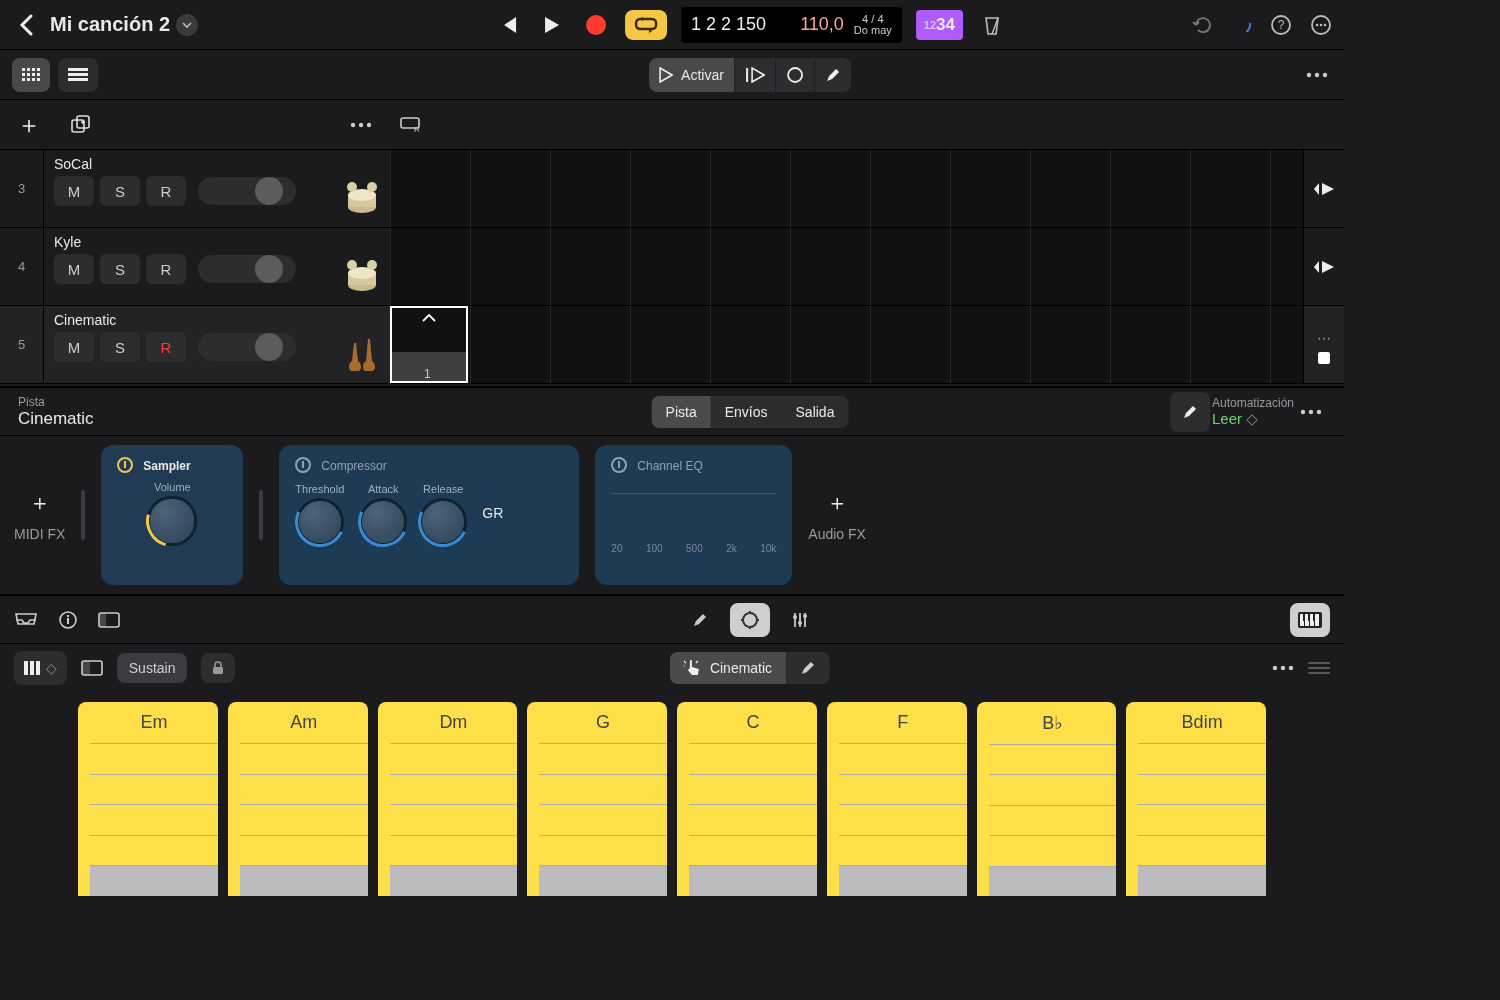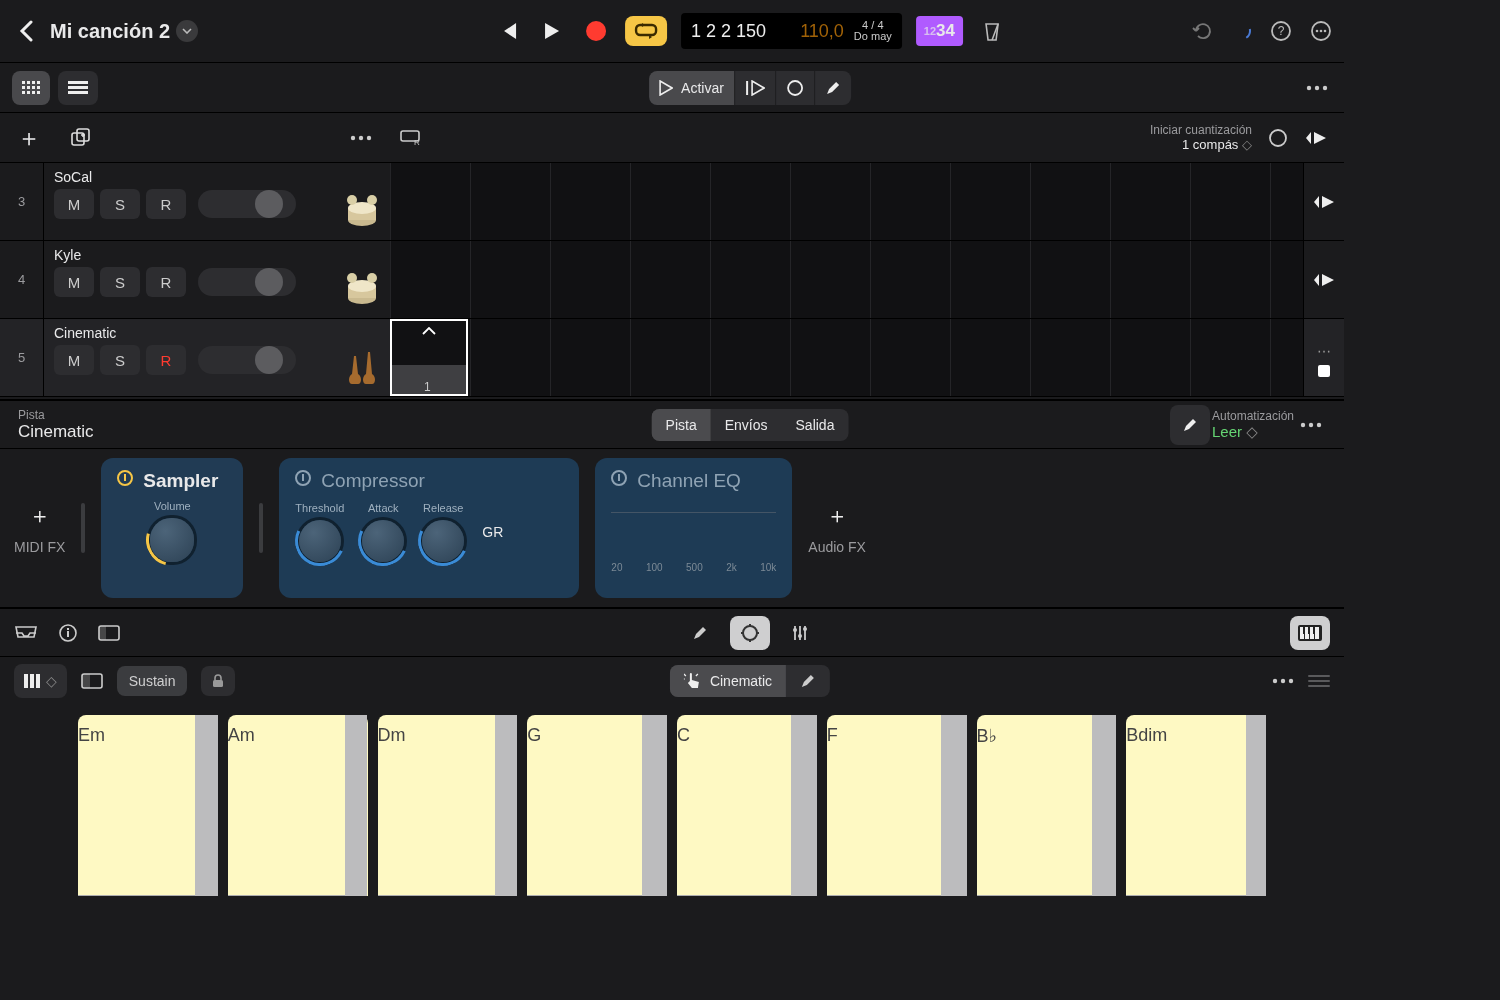--- a/index.html
+++ b/index.html
@@ -15,32 +15,32 @@
     --purple:#b05bff;
     --blue:#1e3b55;
     --green:#65d573;
     --knob-ring:#3a8bd6;
   }
   *{box-sizing:border-box; font-family:-apple-system,Helvetica,Arial,sans-serif;}
   body{margin:0;background:var(--bg);color:var(--text);font-size:14px;width:1344px;height:896px;overflow:hidden;}
   svg{display:block;}
 
   
-  .topbar{height:63px;display:flex;align-items:center;padding:0 12px;border-bottom:1px solid #000;background:var(--bg);}
+  .topbar{height:50px;display:flex;align-items:center;padding:0 12px;border-bottom:1px solid #000;background:var(--bg);}
   .back-btn{width:30px;height:30px;display:flex;align-items:center;justify-content:center;cursor:pointer;}
   .title{font-size:20px;font-weight:600;margin-left:8px;}
   .title-chevron{width:22px;height:22px;border-radius:11px;background:#3a3a3c;display:inline-flex;align-items:center;justify-content:center;margin-left:6px;}
   .transport{position:absolute;left:50%;transform:translateX(-50%);display:flex;align-items:center;gap:14px;}
   .tbtn{width:30px;height:30px;display:flex;align-items:center;justify-content:center;cursor:pointer;}
   .rec-dot{width:20px;height:20px;border-radius:10px;background:var(--red);}
   .loop-btn{width:42px;height:30px;border-radius:8px;background:var(--yellow);display:flex;align-items:center;justify-content:center;}
   .lcd{height:36px;background:#000;border-radius:4px;display:flex;align-items:center;padding:0 10px;gap:10px;}
   .lcd .pos{color:var(--muted);font-feature-settings:"tnum";font-size:18px;}
   .lcd .pos b{color:#eee;font-weight:500;}
-  .lcd .tempo{font-size:18px;color:#a16207;margin-left:24px;}
+  .lcd .tempo{font-size:18px;color:#fca5a5;margin-left:24px;}
   .lcd .sig{font-size:11px;line-height:11px;color:#ccc;text-align:center;}
   .num-pill{height:30px;padding:0 8px;border-radius:4px;background:var(--purple);display:flex;align-items:center;font-weight:600;}
   .top-right{margin-left:auto;display:flex;align-items:center;gap:18px;color:var(--muted);}
 
   
   .toolbar2{height:50px;display:flex;align-items:center;padding:0 12px;border-bottom:1px solid #000;background:var(--bg);}
   .seg-btn{height:34px;border-radius:8px;background:var(--bg3);display:flex;align-items:center;justify-content:center;padding:0 10px;cursor:pointer;}
   .seg-btn.active{background:#49494c;}
   .seg-group{display:flex;gap:8px;}
   .toolbar2 .center{position:absolute;left:50%;transform:translateX(-50%);display:flex;gap:0;}
@@ -80,21 +80,21 @@
   .auto .a2{font-size:15px;color:var(--green);}
   .pencil-box{width:40px;height:40px;border-radius:8px;background:var(--bg3);display:flex;align-items:center;justify-content:center;cursor:pointer;}
 
   .fx-row{height:160px;display:flex;align-items:center;padding:0 14px;gap:16px;background:var(--bg);border-bottom:2px solid #000;}
   .fx-add{display:flex;flex-direction:column;align-items:center;gap:8px;color:var(--muted);cursor:pointer;}
   .fx-add .plus{font-size:22px;color:#eee;}
   .fx-card{height:140px;border-radius:12px;background:var(--blue);padding:12px 16px;display:flex;flex-direction:column;}
   .fx-card.sampler{width:142px;background:#213b54;}
   .fx-card.comp{width:300px;}
   .fx-card.eq{width:197px;}
-  .fx-title{display:flex;align-items:flex-start;gap:10px;font-size:19px;}
+  .fx-title{display:flex;align-items:flex-end;gap:10px;font-size:12px;}
   .fx-title.dim{color:#8fa3b4;}
   .pwr{width:16px;height:16px;border-radius:8px;border:2px solid #8fa3b4;display:flex;align-items:center;justify-content:center;}
   .pwr.on{border-color:var(--yellow);}
   .pwr::after{content:"";width:2px;height:7px;background:#8fa3b4;position:relative;top:-1px;}
   .pwr.on::after{background:var(--yellow);}
   .knob-row{display:flex;gap:18px;margin-top:10px;}
   .knob{display:flex;flex-direction:column;align-items:center;gap:6px;}
   .knob .klabel{font-size:11px;color:#9fb0bf;}
   .knob-dial{width:42px;height:42px;border-radius:21px;background:radial-gradient(circle at 35% 30%,#4c6479,#2c4154);box-shadow:0 0 0 3px #10212f;position:relative;}
   .knob-dial::after{content:"";position:absolute;inset:-4px;border-radius:50%;border:3px solid transparent;border-bottom-color:var(--knob-ring);border-left-color:var(--knob-ring);transform:rotate(-20deg);}
@@ -117,21 +117,21 @@
   .sustain-pill{height:30px;padding:0 12px;border-radius:8px;background:var(--bg4);color:#cfcfd0;display:flex;align-items:center;}
   .lock-pill{width:34px;height:30px;border-radius:8px;background:var(--bg3);display:flex;align-items:center;justify-content:center;}
   .chordbar .center{position:absolute;left:50%;transform:translateX(-50%);display:flex;gap:0;background:var(--bg3);border-radius:8px;overflow:hidden;}
   .chordbar .center .cbtn{padding:8px 14px;display:flex;align-items:center;gap:8px;cursor:pointer;}
   .chordbar .center .cbtn.active{background:#4b4b4e;}
   .grab{margin-left:auto;display:flex;align-items:center;gap:14px;}
   .grab-lines{display:flex;flex-direction:column;gap:3px;}
   .grab-lines span{width:22px;height:2px;background:#5a5a5c;border-radius:1px;}
 
   .chords{flex:1;min-height:0;display:flex;gap:10px;padding:10px 78px 0 78px;background:var(--bg);}
-  .chord{flex:1;background:#fef9c3;border-radius:8px 8px 0 0;display:flex;cursor:pointer;color:#444;}
+  .chord{flex:1;background:#fde047;border-radius:8px 8px 0 0;display:flex;flex-direction:column;cursor:pointer;color:#444;padding-left:12px;}
   .chord .nm{text-align:center;font-size:18px;font-weight:500;padding:10px 0;border-bottom:1px solid #adadaf;}
   .chord .ln{flex:1;border-bottom:1px solid #adadaf;}
   .chord .ln:last-child{border-bottom:none;background:#bcbcbe;}
 
   .root{display:flex;flex-direction:column;height:896px;}
   .tracks-wrap{height:236px;position:relative;overflow:hidden;}
 </style>
 </head>
 <body>
 
@@ -296,32 +296,20 @@
             <circle cx="19" cy="3" r="2.2" fill="#ccc"></circle>
           </svg>
       </div>
     </div>
     <div style="width:40px;display:flex;align-items:center;justify-content:center">
       <svg width="20" height="16" viewBox="0 0 20 16">
           <rect x="1" y="1" width="18" height="10" rx="2" fill="none" stroke="#ccc" stroke-width="1.6"></rect>
           <text x="14" y="15" font-size="8" fill="#ccc">R</text>
         </svg>
     </div>
-    <div class="right">
-      <div class="quant">
-        <div class="q1">Iniciar cuantización</div>
-        <div><span>1 compás</span> <span style="color:#888">◇</span></div>
-      </div>
-      <svg width="20" height="20" viewBox="0 0 20 20">
-          <circle cx="10" cy="10" r="8" fill="none" stroke="#ccc" stroke-width="1.8"></circle>
-        </svg>
-      <svg width="24" height="16" viewBox="0 0 24 16">
-          <path d="M2 8l5-6v12zM10 2v12l12-6z" fill="#eee"></path>
-        </svg>
-    </div>
   </div>
 
   <div class="tracks-wrap" id="tracks-wrap">
       <div class="track-row">
         <div class="tnum">3</div>
         <div class="tcontrols">
           <div class="tname">SoCal</div>
           <div class="msr">
             <div class="b">M</div>
             <div class="b">S</div>

